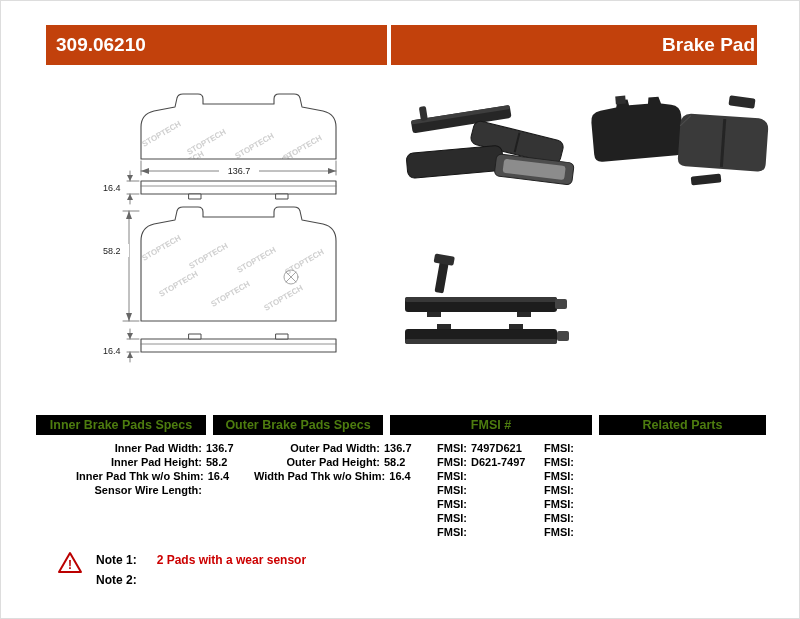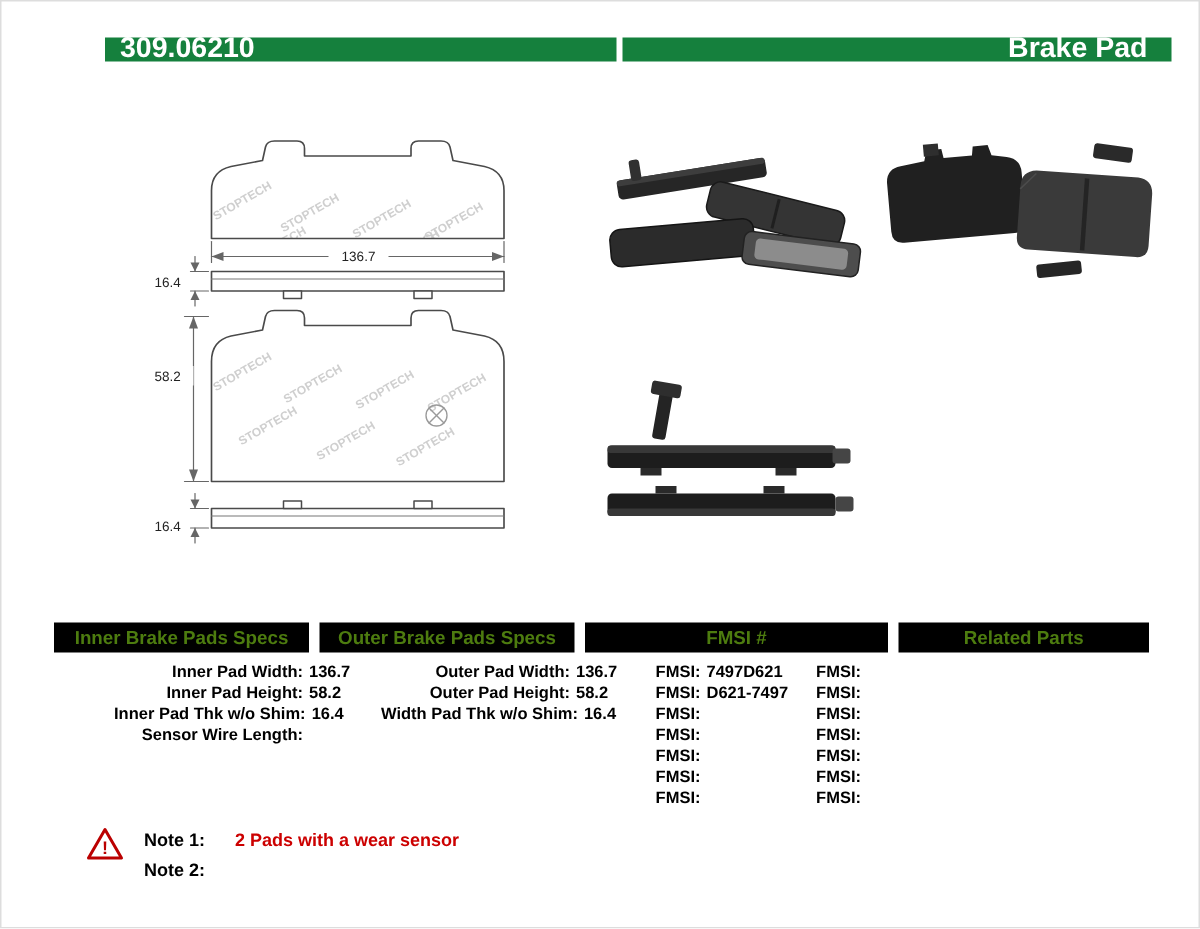--- a/index.html
+++ b/index.html
@@ -1,24 +1,24 @@
 <!DOCTYPE html>
 <html><head>
 <meta charset="utf-8">
 <style>
   * { margin:0; padding:0; box-sizing:border-box; }
   html,body { background:#fff; }
   body { font-family:"Liberation Sans", sans-serif; color:#000; }
   .page { position:relative; width:800px; height:619px; background:#fff; border:1px solid #ddd; overflow:hidden; }
 
   
-  .hdr-bar { position:absolute; top:24px; height:16px; background:#15803d; color:#fff;
-             display:flex; align-items:center; font-weight:bold; font-size:19px;margin-left:24px; }
+  .hdr-bar { position:absolute; top:24px; height:40px; background:#c2410c; color:#fff;
+             display:flex; align-items:center; font-weight:bold; font-size:19px; }
   .hdr-left  { left:45px;  width:341px; padding-left:10px; }
-  .hdr-right { left:390px; width:366px; justify-content:flex-end; padding-right:16px; }
+  .hdr-right { left:390px; width:366px; justify-content:flex-end; padding-right:2px; }
 
   
   .drawing { position:absolute; left:40px; top:80px; width:330px; height:300px; }
   .photo-a { position:absolute; left:398px; top:92px;  width:178px; height:100px; }
   .photo-b { position:absolute; left:578px; top:88px;  width:192px; height:102px; }
   .photo-c { position:absolute; left:396px; top:252px; width:178px; height:105px; }
 
   
   .spec-hdr { position:absolute; top:414px; height:20px; background:#000; color:#4d7c0f;
               font-weight:bold; font-size:12.5px; display:flex; align-items:center; justify-content:center; }

